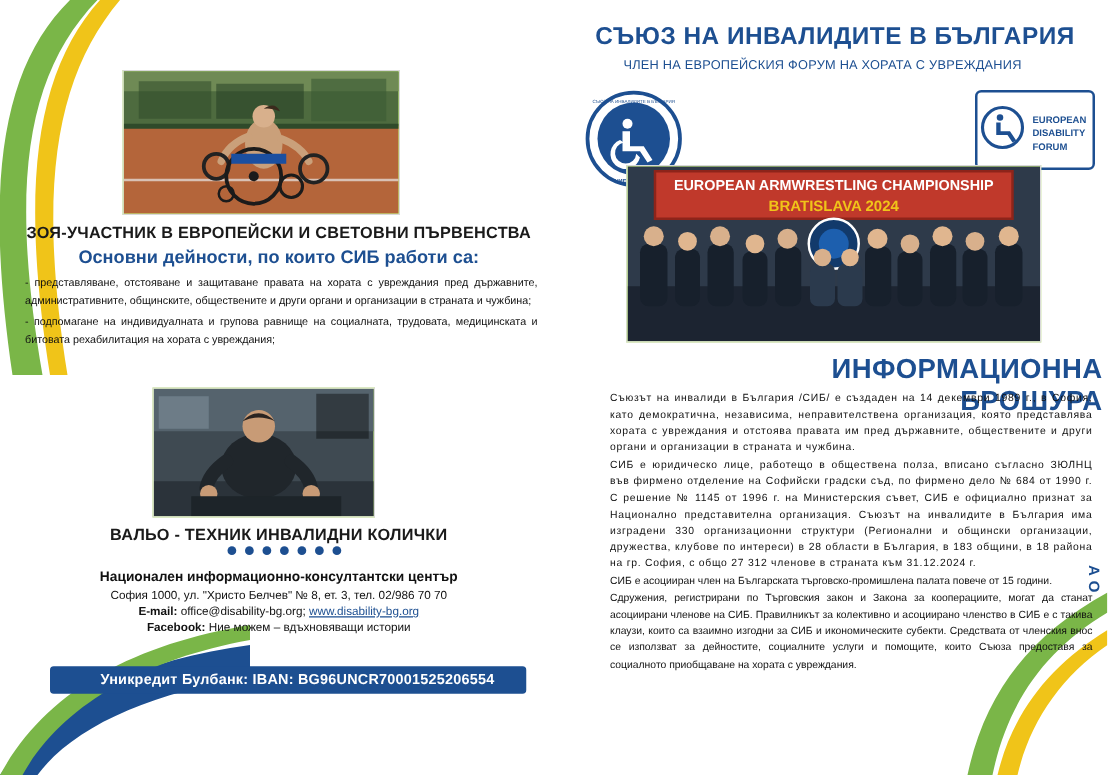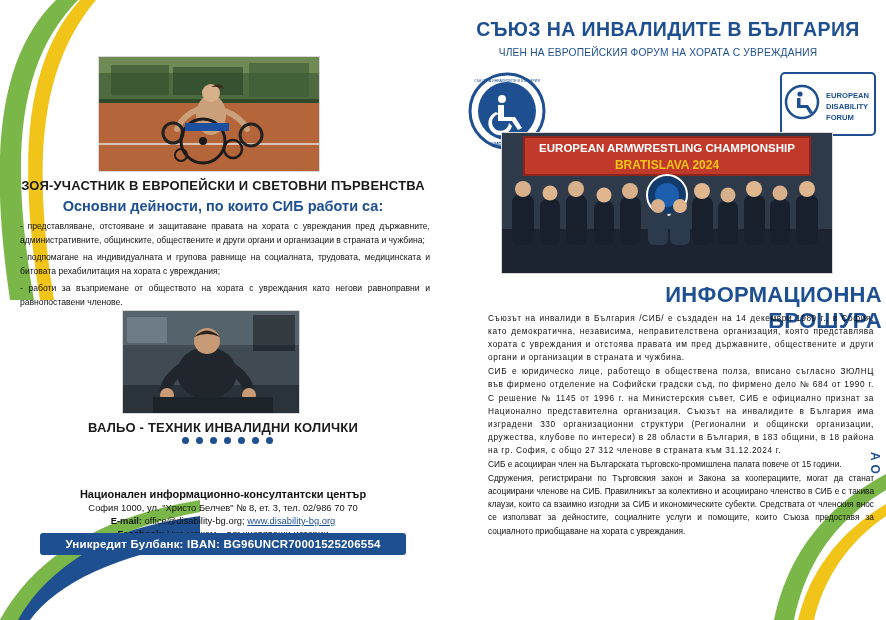--- a/index.html
+++ b/index.html
@@ -41,20 +41,21 @@
   .contact-title{font-size:11px;font-weight:bold;color:#111;}
   .contact-line{font-size:9.4px;color:#111;margin-top:2px;}
   .contact-line a{color:#1d4f91;}
   .lbl{font-weight:bold;}
   .bank-title{font-size:11.5px;font-weight:bold;color:#111;}
   .iban-bar{
     position:absolute;left:40px;top:533px;width:366px;height:22px;
     background:#1d4f91;border-radius:3px;color:#fff;
     font-size:11.5px;font-weight:bold;display:flex;align-items:center;justify-content:center;
     letter-spacing:.2px;
+    padding-left:15px;
   }
 
   
   .title-main{
     position:absolute;left:10px;top:18px;width:424px;text-align:center;
     color:#1d4f91;font-weight:bold;font-size:19.5px;letter-spacing:.4px;
   }
   .title-sub{
     position:absolute;left:0;top:47px;width:424px;text-align:center;
     color:#1d4f91;font-weight:normal;font-size:10.2px;letter-spacing:.2px;
@@ -130,21 +131,20 @@
       <rect x="86" y="66" width="44" height="8" fill="#1b4fa0"></rect>
     </svg>
   </div>
   <div class="caption" style="left:0;top:178px;">ЗОЯ-УЧАСТНИК В ЕВРОПЕЙСКИ И СВЕТОВНИ ПЪРВЕНСТВА</div>
 
   <div class="heading-blue" style="position:absolute;left:20px;top:198px;width:406px;">Основни дейности, по които СИБ работи са:</div>
 
   <div class="body-text" style="position:absolute;left:20px;top:220px;width:410px;">
     <p>- представляване, отстояване и защитаване правата на хората с увреждания пред държавните, административните, общинските, обществените и други органи и организации в страната и чужбина;</p>
     <p>- подпомагане на индивидуалната и групова равнище на социалната, трудовата, медицинската и битовата рехабилитация на хората с увреждания;</p>
-    <p>- работи за възприемане от обществото на хората с увреждания като негови равноправни и равнопоставени членове.</p>
   </div>
 
   <div class="photo" style="left:122px;top:310px;width:176px;height:102px;">
     <svg width="176" height="102" viewBox="0 0 176 102" preserveAspectRatio="none">
       <rect x="0" y="0" width="176" height="102" fill="#3f4a52"></rect>
       <rect x="0" y="0" width="176" height="34" fill="#55636d"></rect>
       <rect x="4" y="6" width="40" height="26" fill="#7d8e99" opacity=".6"></rect>
       <rect x="130" y="4" width="42" height="36" fill="#2c3views" opacity=".4"></rect>
       <rect x="0" y="74" width="176" height="28" fill="#2b333a"></rect>
       <ellipse cx="84" cy="62" rx="30" ry="26" fill="#20262b"></ellipse>
@@ -162,21 +162,21 @@
   <div class="dots" style="left:182px;top:437px;">
     <i></i>
       <i></i>
     <i></i>
       <i></i>
     <i></i>
       <i></i>
     <i></i>
   </div>
 
-  <div class="contact-block" style="top:456px;margin-top:32px;">
+  <div class="contact-block" style="top:456px;">
     <div class="contact-title">Национален информационно-консултантски център</div>
     <div class="contact-line">София 1000, ул. "Христо Белчев" № 8, ет. 3, тел. 02/986 70 70</div>
     <div class="contact-line">
       <span class="lbl">E-mail:</span>
       <span>office@disability-bg.org;</span>
       <a href="#" style="">www.disability-bg.org</a>
     </div>
     <div class="contact-line">
       <span class="lbl">Facebook:</span>
       <span>Ние можем – вдъхновяващи истории</span>

